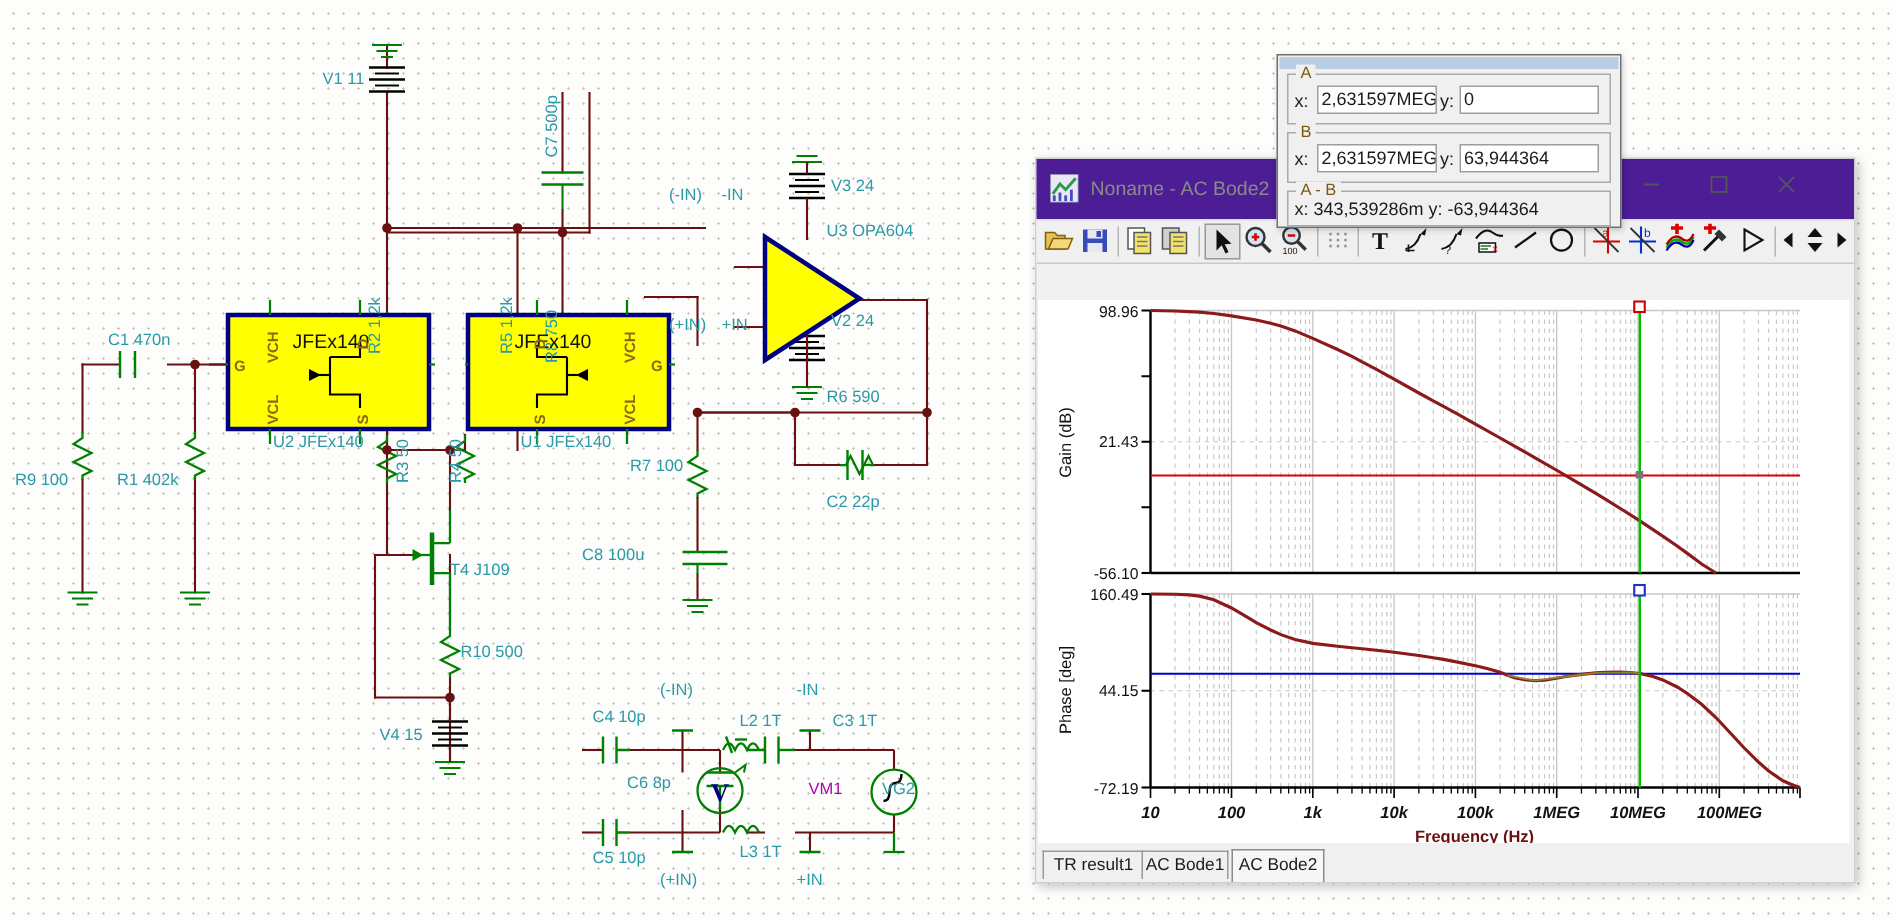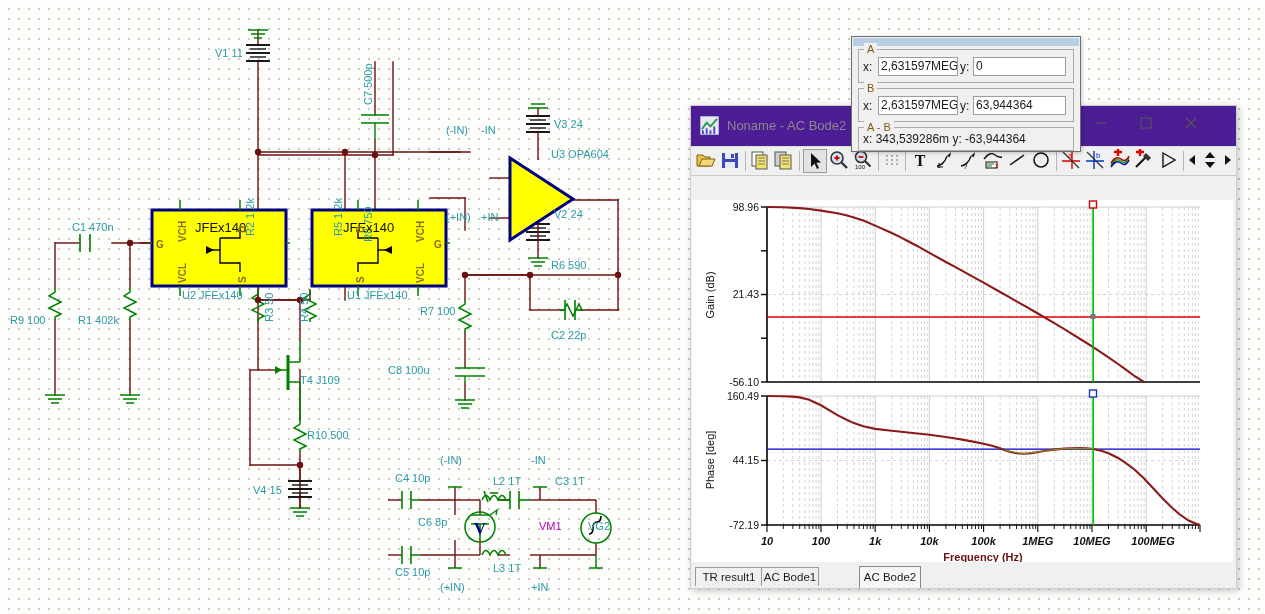--- a/index.html
+++ b/index.html
@@ -887,21 +887,21 @@
         <text x="291" y="361" font-size="11" font-weight="bold" text-anchor="middle" fill="#6b1010" font-family="Liberation Sans, sans-serif">Frequency (Hz)</text>
       </g>
     </svg>
 
     
   </div>
 
   <div id="tabstrip">
     <div class="tab" style="left:4px;width:68px;">TR result1</div>
     <div class="tab" style="left:70px;width:58px;">AC Bode1</div>
-    <div class="tab active" style="left:130px;width:62px;margin-left:38px;">AC Bode2</div>
+    <div class="tab active" style="left:130px;width:62px;">AC Bode2</div>
   </div>
 </div>
 
 <div id="cursorpanel">
   <div class="capbar"></div>
 
   <div class="grp" style="left:6px;top:12px;width:214px;height:32px;"></div>
   <div class="grpcap" style="left:12px;top:6px;">A</div>
   <div class="flbl" style="left:11px;top:23px;">x:</div>
   <div class="fld" style="left:26px;top:20px;width:80px;height:19px;">2,631597MEG</div>

